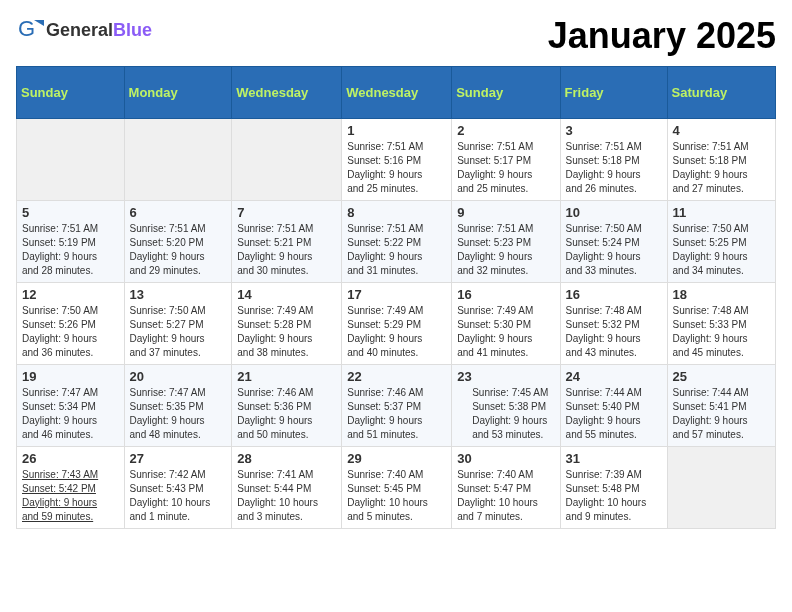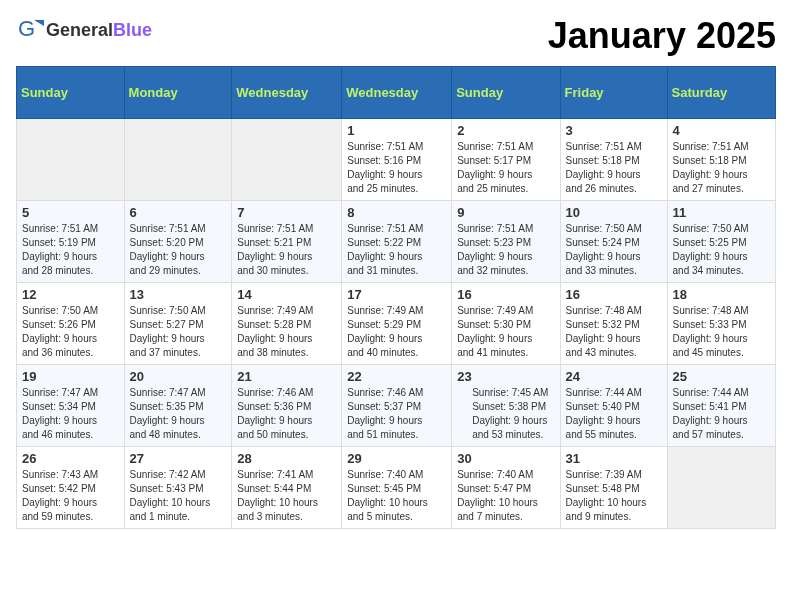--- a/index.html
+++ b/index.html
@@ -295,21 +295,21 @@
           <span class="day-number">25</span>
           <div class="day-info" style="white-space: pre-line;">Sunrise: 7:44 AM
 Sunset: 5:41 PM
 Daylight: 9 hours
 and 57 minutes.</div>
         </td>
       </tr>
       <tr>
         <td>
           <span class="day-number">26</span>
-          <div class="day-info" style="white-space: pre-line;">Sunrise: 7:43 AM
+          <div class="day-info" style="white-space: pre-line; text-decoration: underline;">Sunrise: 7:43 AM
 Sunset: 5:42 PM
 Daylight: 9 hours
 and 59 minutes.</div>
         </td>
         <td>
           <span class="day-number">27</span>
           <div class="day-info" style="white-space: pre-line;">Sunrise: 7:42 AM
 Sunset: 5:43 PM
 Daylight: 10 hours
 and 1 minute.</div>

